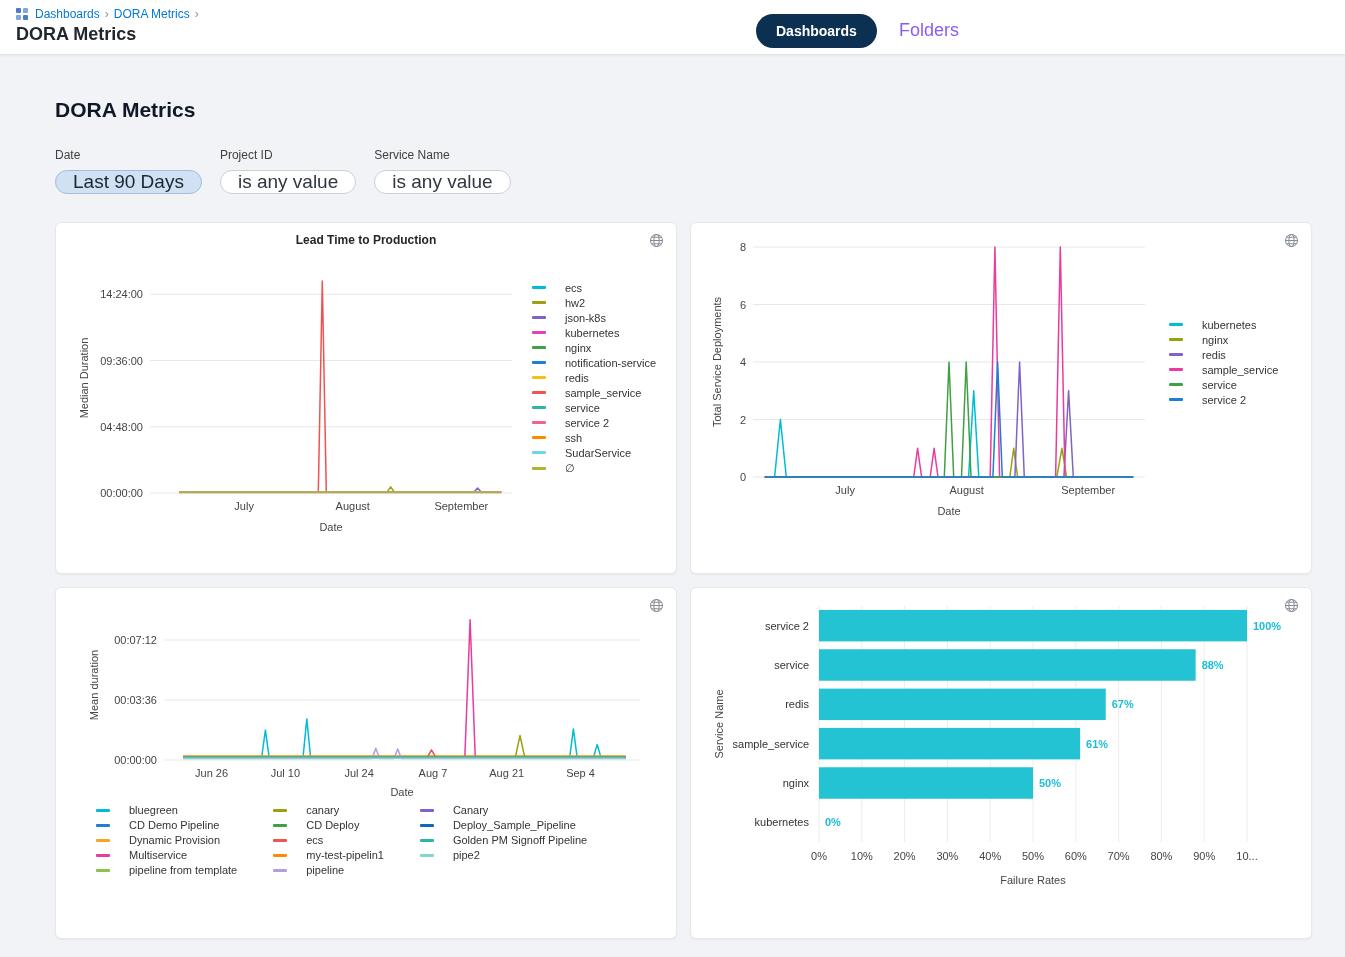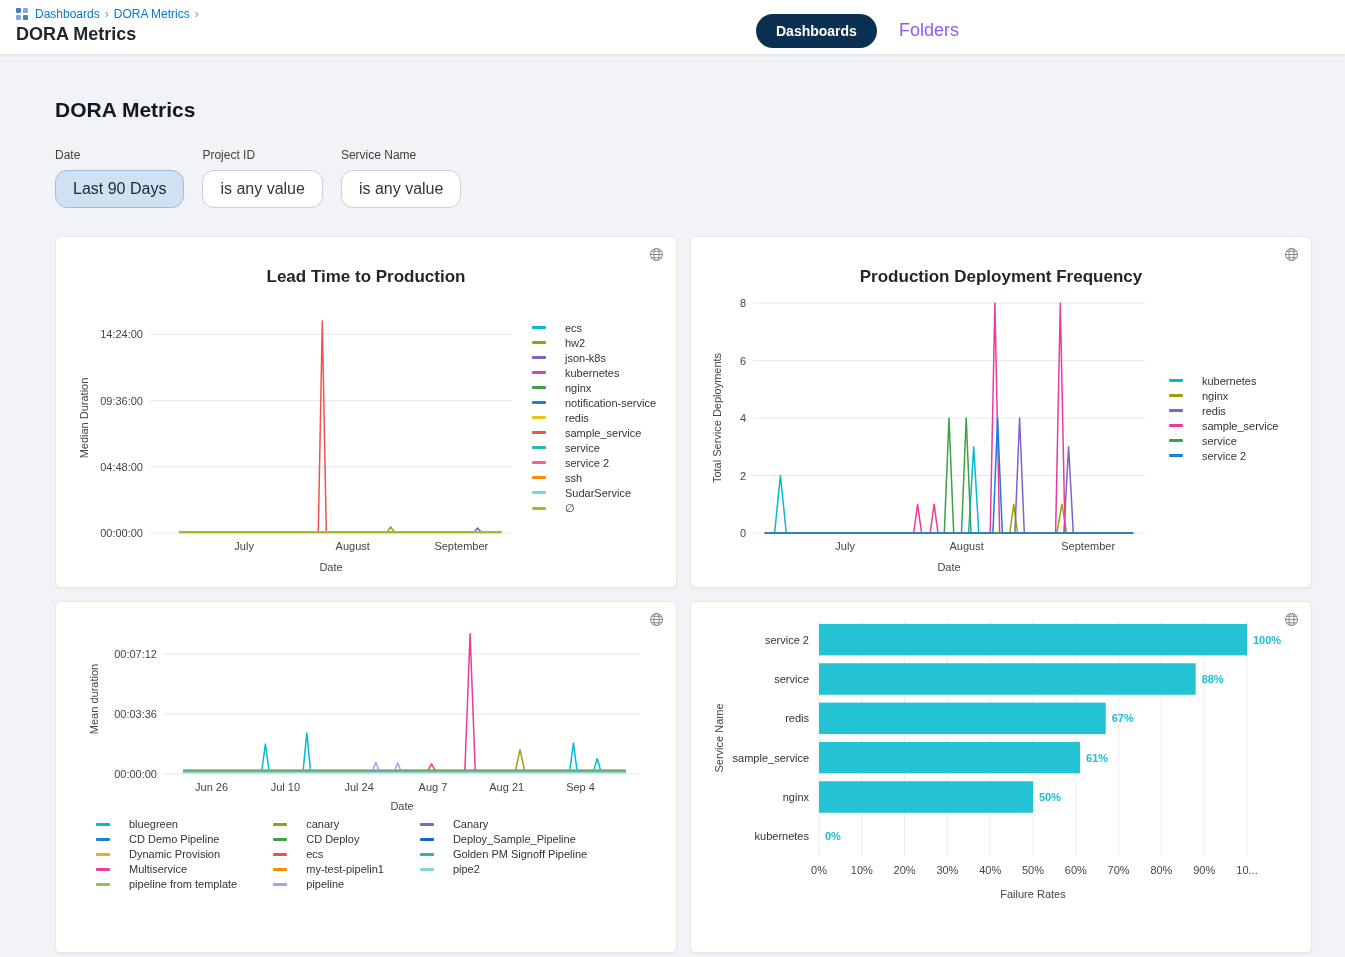--- a/index.html
+++ b/index.html
@@ -19,29 +19,29 @@
   .tab-pill{background:#0b3052;color:#fff;border:none;border-radius:18px;padding:9px 20px;
             font-size:14px;font-weight:700;cursor:pointer;font-family:inherit}
   .tab-link{background:none;border:none;color:#8b5cf6;font-size:18px;cursor:pointer;
             padding:9px 10px;font-family:Liberation Sans, sans-serif}
 
   
   .main{padding:0 33px 0 55px}
   .page-title{font-size:21px;font-weight:700;color:#101828;margin:44px 0 26px}
   .filters{display:flex;gap:18px;margin-bottom:28px}
   .filter label{display:block;font-size:12px;color:#404040;margin-bottom:8px}
-  .filter-btn{height:38px;padding:0 17px;font-size:16px;color:#2f3740;background:#fff;
+  .filter-btn{height:24px;padding:0 17px;font-size:19px;color:#2f3740;background:#fff;
               border:1px solid #c9d0d8;border-radius:12px;cursor:pointer;font-family:inherit}
   .filter-btn.active{background:#cfe1f2;border-color:#9dbfdd;color:#1c2630}
 
   
   .grid{display:grid;grid-template-columns:622px 622px;gap:13px}
   .card{background:#fff;height:352px;border:1px solid #e6e8ec;border-radius:6px;
         box-shadow:0 1px 2px rgba(16,24,40,.05);padding:10px 16px;position:relative}
-  .card-title{text-align:center;font-size:17px;font-weight:600;color:#262626;margin:20px 0 2px}
+  .card-title{text-align:center;font-size:12px;font-weight:600;color:#262626;margin:0 0 2px}
   .globe{position:absolute;top:10px;right:12px;cursor:pointer;line-height:0}
 
   
   .chart-flex{display:flex;align-items:center}
   .chart-col{display:flex;flex-direction:column}
   .legend-col{display:flex;flex-direction:column;gap:3px;margin-left:10px;margin-bottom:30px}
   .legend-grid{display:grid;grid-template-rows:repeat(5,auto);grid-auto-flow:column;
                column-gap:36px;row-gap:3px;margin:2px 0 0 24px;width:max-content}
   .lg-item{display:flex;align-items:center;gap:19px;font-size:11px;color:#333;cursor:pointer;white-space:nowrap}
   .lg-swatch{width:14px;height:3px;border-radius:1px;flex:0 0 auto}
@@ -181,21 +181,20 @@
             </div>
             <div class="lg-item">
               <span class="lg-swatch" style="background: rgb(175, 180, 43);"></span>
               <span>∅</span>
             </div>
           </div>
         </div>
     </section>
 
     <section class="card">
-      <h3 class="card-title">Production Deployment Frequency</h3>
       <span class="globe">
         <svg width="15" height="15" viewBox="0 0 16 16" fill="none" stroke="#878d96" stroke-width="1.1">
           <circle cx="8" cy="8" r="6.4"></circle>
             <ellipse cx="8" cy="8" rx="2.8" ry="6.4"></ellipse>
           <path d="M1.8 8h12.4M2.7 4.6h10.6M2.7 11.4h10.6"></path>
         </svg>
       </span>
       <div class="chart-flex" id="chart1">
           <svg width="452" height="288">
             <line x1="46" x2="438" y1="244" y2="244" stroke="#e8e8e8" stroke-width="1"></line>

